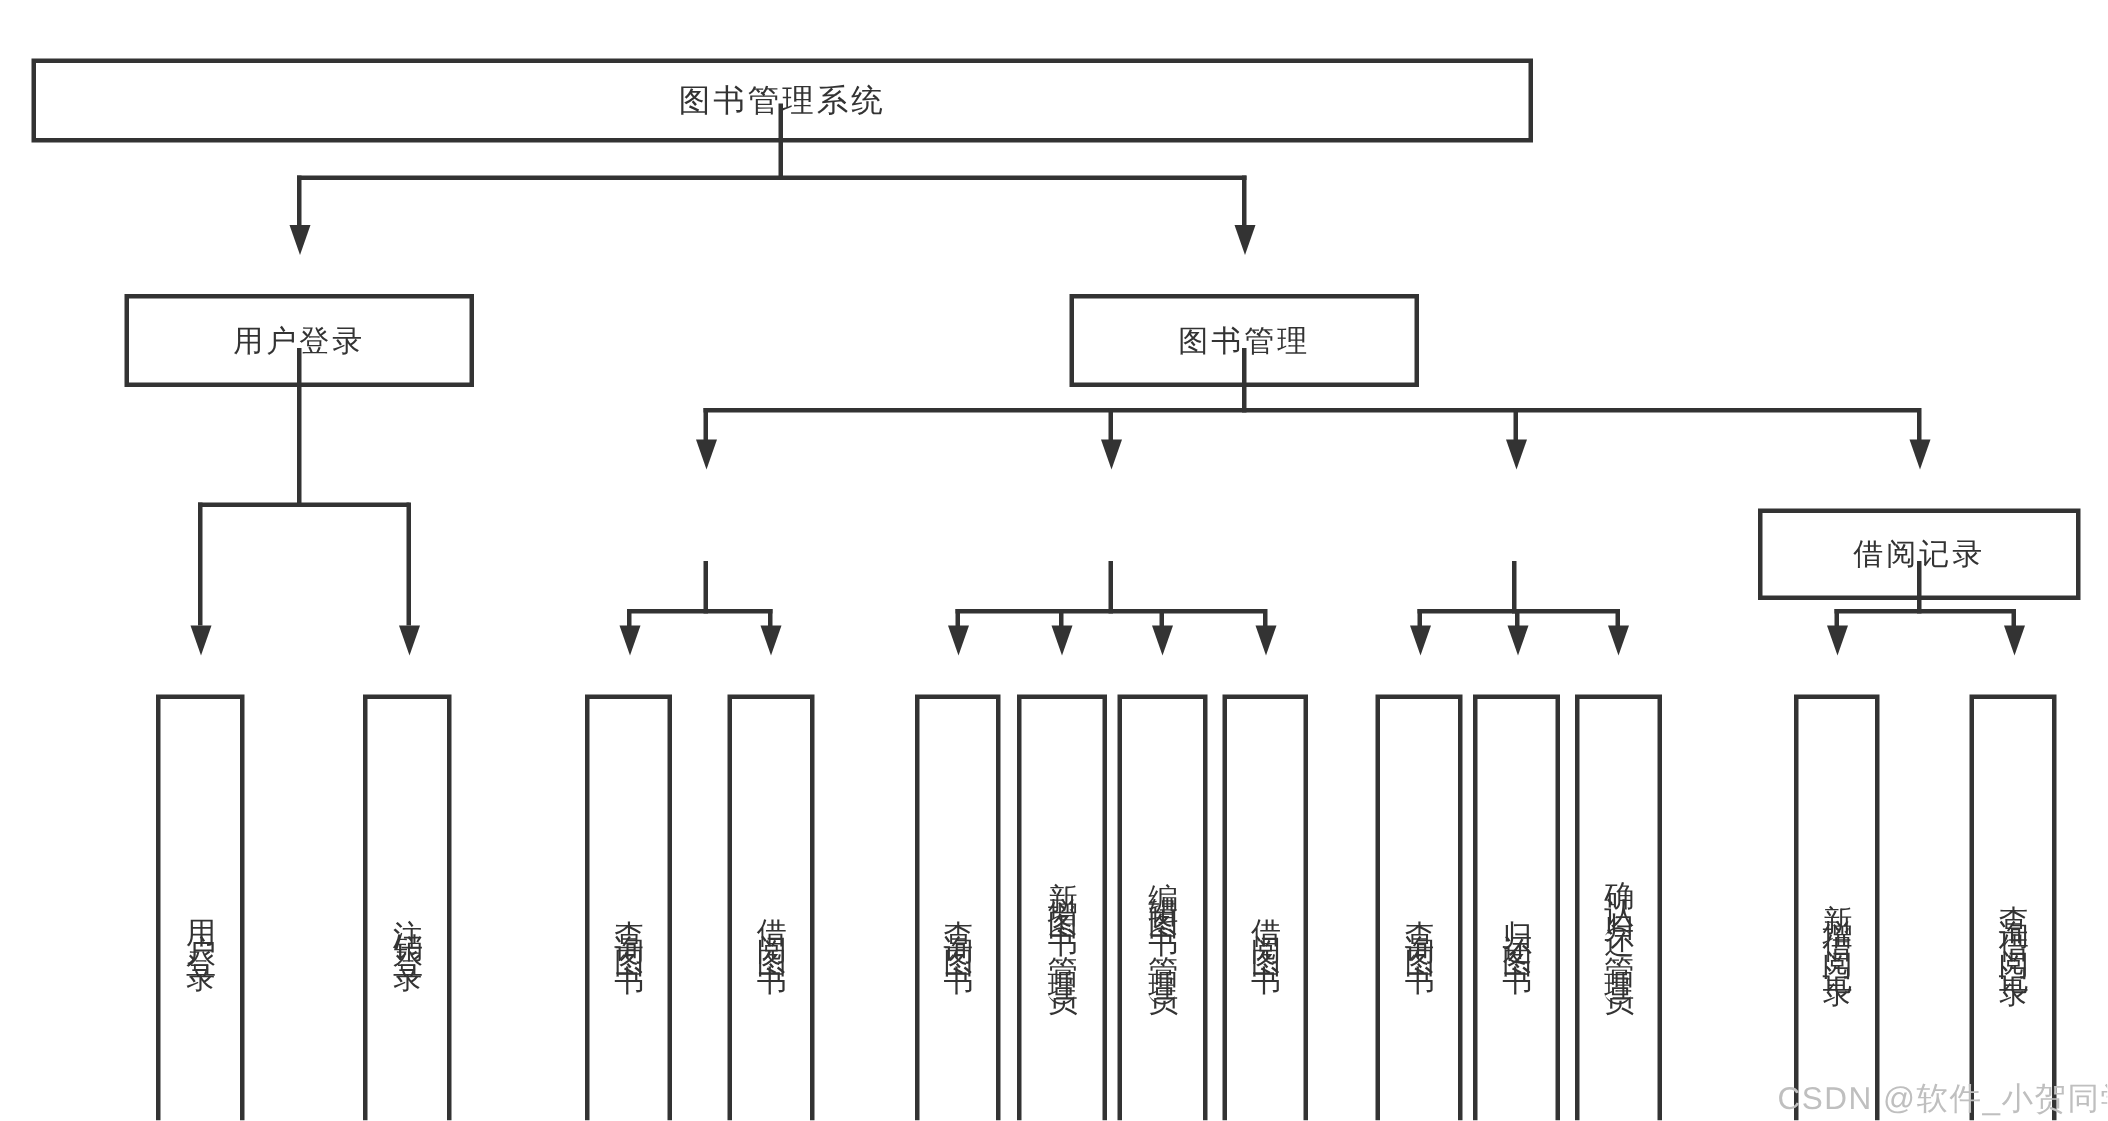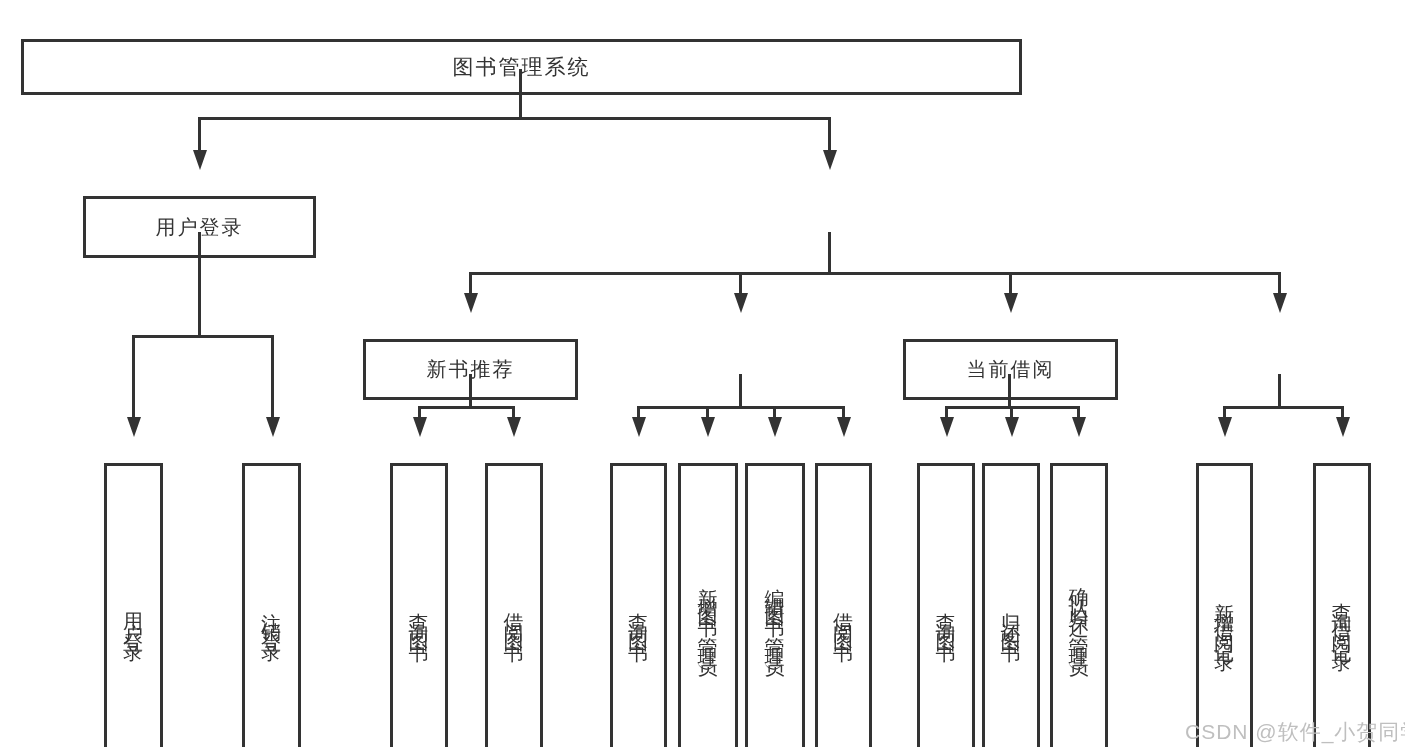--- a/index.html
+++ b/index.html
@@ -38,41 +38,41 @@
   <div class="node root" style="left:21px;top:13px;width:1001px;height:56px;">图书管理系统</div>
 
   <div class="vline" style="left:519px;top:69px;height:51px;"></div>
   <div class="hline" style="left:198px;top:117px;width:633px;"></div>
   <div class="vline" style="left:198px;top:117px;height:36px;"></div>
   <div class="ahead" style="left:193px;top:150px;"></div>
   <div class="vline" style="left:828px;top:117px;height:36px;"></div>
   <div class="ahead" style="left:823px;top:150px;"></div>
 
   <div class="node" style="left:83px;top:170px;width:233px;height:62px;">用户登录</div>
+  <div class="node" style="left:713px;top:170px;width:233px;height:62px;">图书管理</div>
 
   <div class="vline" style="left:198px;top:232px;height:106px;"></div>
   <div class="hline" style="left:132px;top:335px;width:141px;"></div>
   <div class="vline" style="left:132px;top:335px;height:82px;"></div>
   <div class="ahead" style="left:127px;top:417px;"></div>
   <div class="vline" style="left:271px;top:335px;height:82px;"></div>
   <div class="ahead" style="left:266px;top:417px;"></div>
 
   <div class="vline" style="left:828px;top:232px;height:43px;"></div>
   <div class="hline" style="left:469px;top:272px;width:811px;"></div>
   <div class="vline" style="left:469px;top:272px;height:24px;"></div>
   <div class="ahead" style="left:464px;top:293px;"></div>
   <div class="vline" style="left:739px;top:272px;height:24px;"></div>
   <div class="ahead" style="left:734px;top:293px;"></div>
   <div class="vline" style="left:1009px;top:272px;height:24px;"></div>
   <div class="ahead" style="left:1004px;top:293px;"></div>
   <div class="vline" style="left:1278px;top:272px;height:24px;"></div>
   <div class="ahead" style="left:1273px;top:293px;"></div>
 
-  <div class="node" style="left:363px;top:313px;width:215px;height:61px;">新书推荐</div>
-  <div class="node" style="left:903px;top:313px;width:215px;height:61px;">当前借阅</div>
+  <div class="node" style="left:1172px;top:313px;width:215px;height:61px;">借阅记录</div>
 
   <div class="vline" style="left:469px;top:374px;height:35px;"></div>
   <div class="hline" style="left:418px;top:406px;width:97px;"></div>
   <div class="vline" style="left:418px;top:406px;height:14px;"></div>
   <div class="ahead" style="left:413px;top:417px;"></div>
   <div class="vline" style="left:512px;top:406px;height:14px;"></div>
   <div class="ahead" style="left:507px;top:417px;"></div>
 
   <div class="vline" style="left:739px;top:374px;height:35px;"></div>
   <div class="hline" style="left:637px;top:406px;width:207px;"></div>

